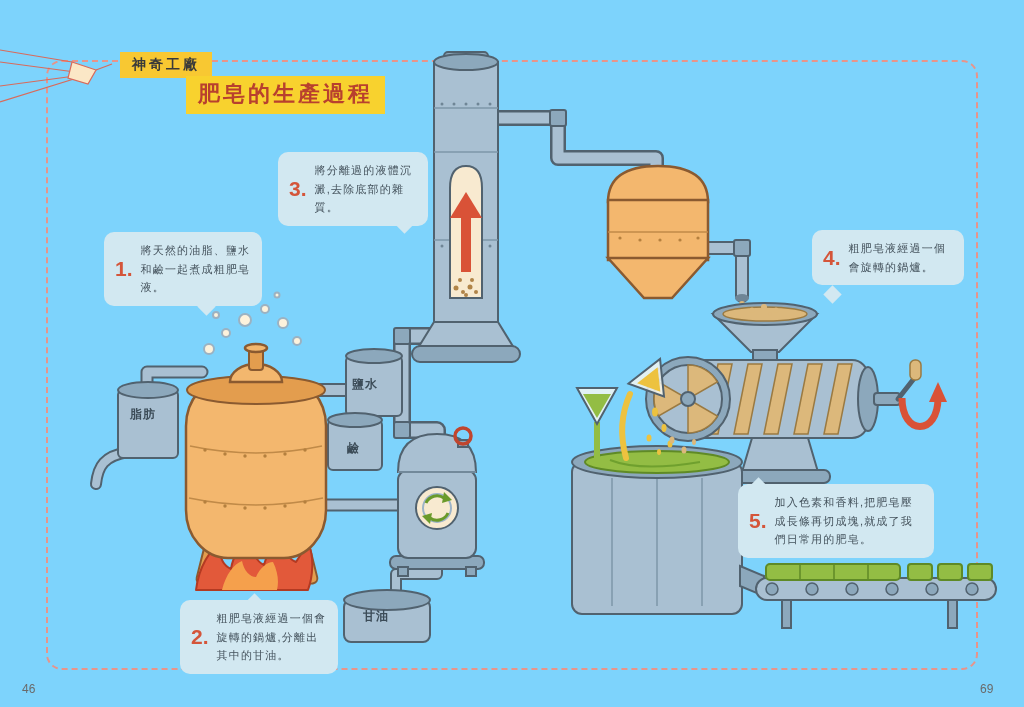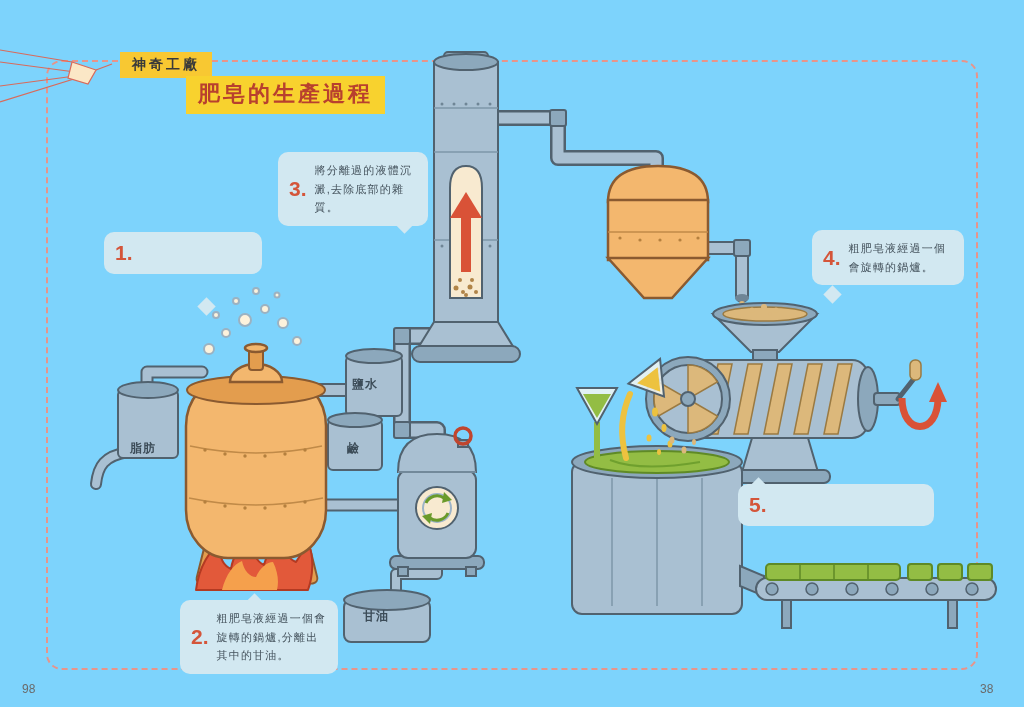--- a/index.html
+++ b/index.html
@@ -22,21 +22,21 @@
   .callout-3{left:278px;top:152px;width:150px;}
   .callout-4{left:812px;top:230px;width:152px;}
   .callout-5{left:738px;top:484px;width:196px;}
   .tail-1{left:200px;top:300px;}
   .tail-2{left:248px;top:596px;}
   .tail-3{left:398px;top:218px;}
   .tail-4{left:826px;top:288px;}
   .tail-5{left:752px;top:480px;}
   .equip-label{position:absolute;font-size:12px;font-weight:bold;color:#3c4c58;
         letter-spacing:1px;z-index:4;}
-  .label-fat{left:130px;top:440px;}
+  .label-fat{left:130px;top:406px;}
   .label-brine{left:352px;top:376px;}
   .label-alkali{left:347px;top:440px;}
   .label-glycerin{left:363px;top:608px;}
   .page-num{position:absolute;font-size:12px;color:#6a6a6a;z-index:4;}
   .page-num-left{left:22px;top:682px;}
   .page-num-right{left:980px;top:682px;}
   
   .mb{fill:#a9c0d2;stroke:#51626f;stroke-width:2;}
   .mbd{fill:#8ca8bc;stroke:#51626f;stroke-width:2;}
   .org{fill:#f3b76e;stroke:#8a5a30;stroke-width:2.5;}
@@ -322,20 +322,21 @@
       </g>
     </g>
   </svg>
 
   <div class="badge">神奇工廠</div>
   <div class="title">肥皂的生產過程</div>
 
   <div class="tail tail-1"></div>
   <div class="callout callout-1">
     <span class="num">1.</span>
+    <span class="txt">將天然的油脂、鹽水和鹼一起煮成粗肥皂液。</span>
   </div>
 
   <div class="tail tail-2"></div>
   <div class="callout callout-2">
     <span class="num">2.</span>
     <span class="txt">粗肥皂液經過一個會旋轉的鍋爐,分離出其中的甘油。</span>
   </div>
 
   <div class="tail tail-3"></div>
   <div class="callout callout-3">
@@ -345,23 +346,24 @@
 
   <div class="tail tail-4"></div>
   <div class="callout callout-4">
     <span class="num">4.</span>
     <span class="txt">粗肥皂液經過一個會旋轉的鍋爐。</span>
   </div>
 
   <div class="tail tail-5"></div>
   <div class="callout callout-5">
     <span class="num">5.</span>
+    <span class="txt">加入色素和香料,把肥皂壓成長條再切成塊,就成了我們日常用的肥皂。</span>
   </div>
 
   <div class="equip-label label-fat">脂肪</div>
   <div class="equip-label label-brine">鹽水</div>
   <div class="equip-label label-alkali">鹼</div>
   <div class="equip-label label-glycerin">甘油</div>
 
-  <div class="page-num page-num-left">98</div>
-  <div class="page-num page-num-right">38</div>
+  <div class="page-num page-num-left">46</div>
+  <div class="page-num page-num-right">69</div>
 
 </div>
 
 </body></html>

